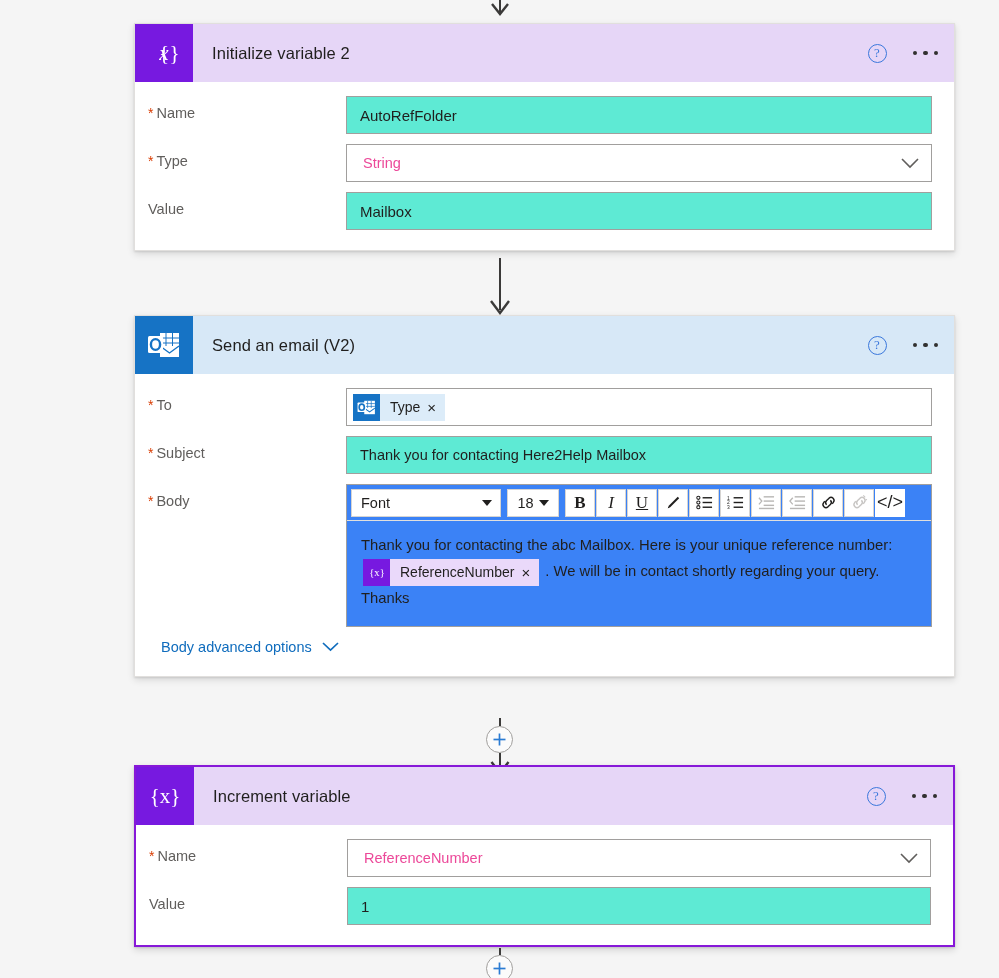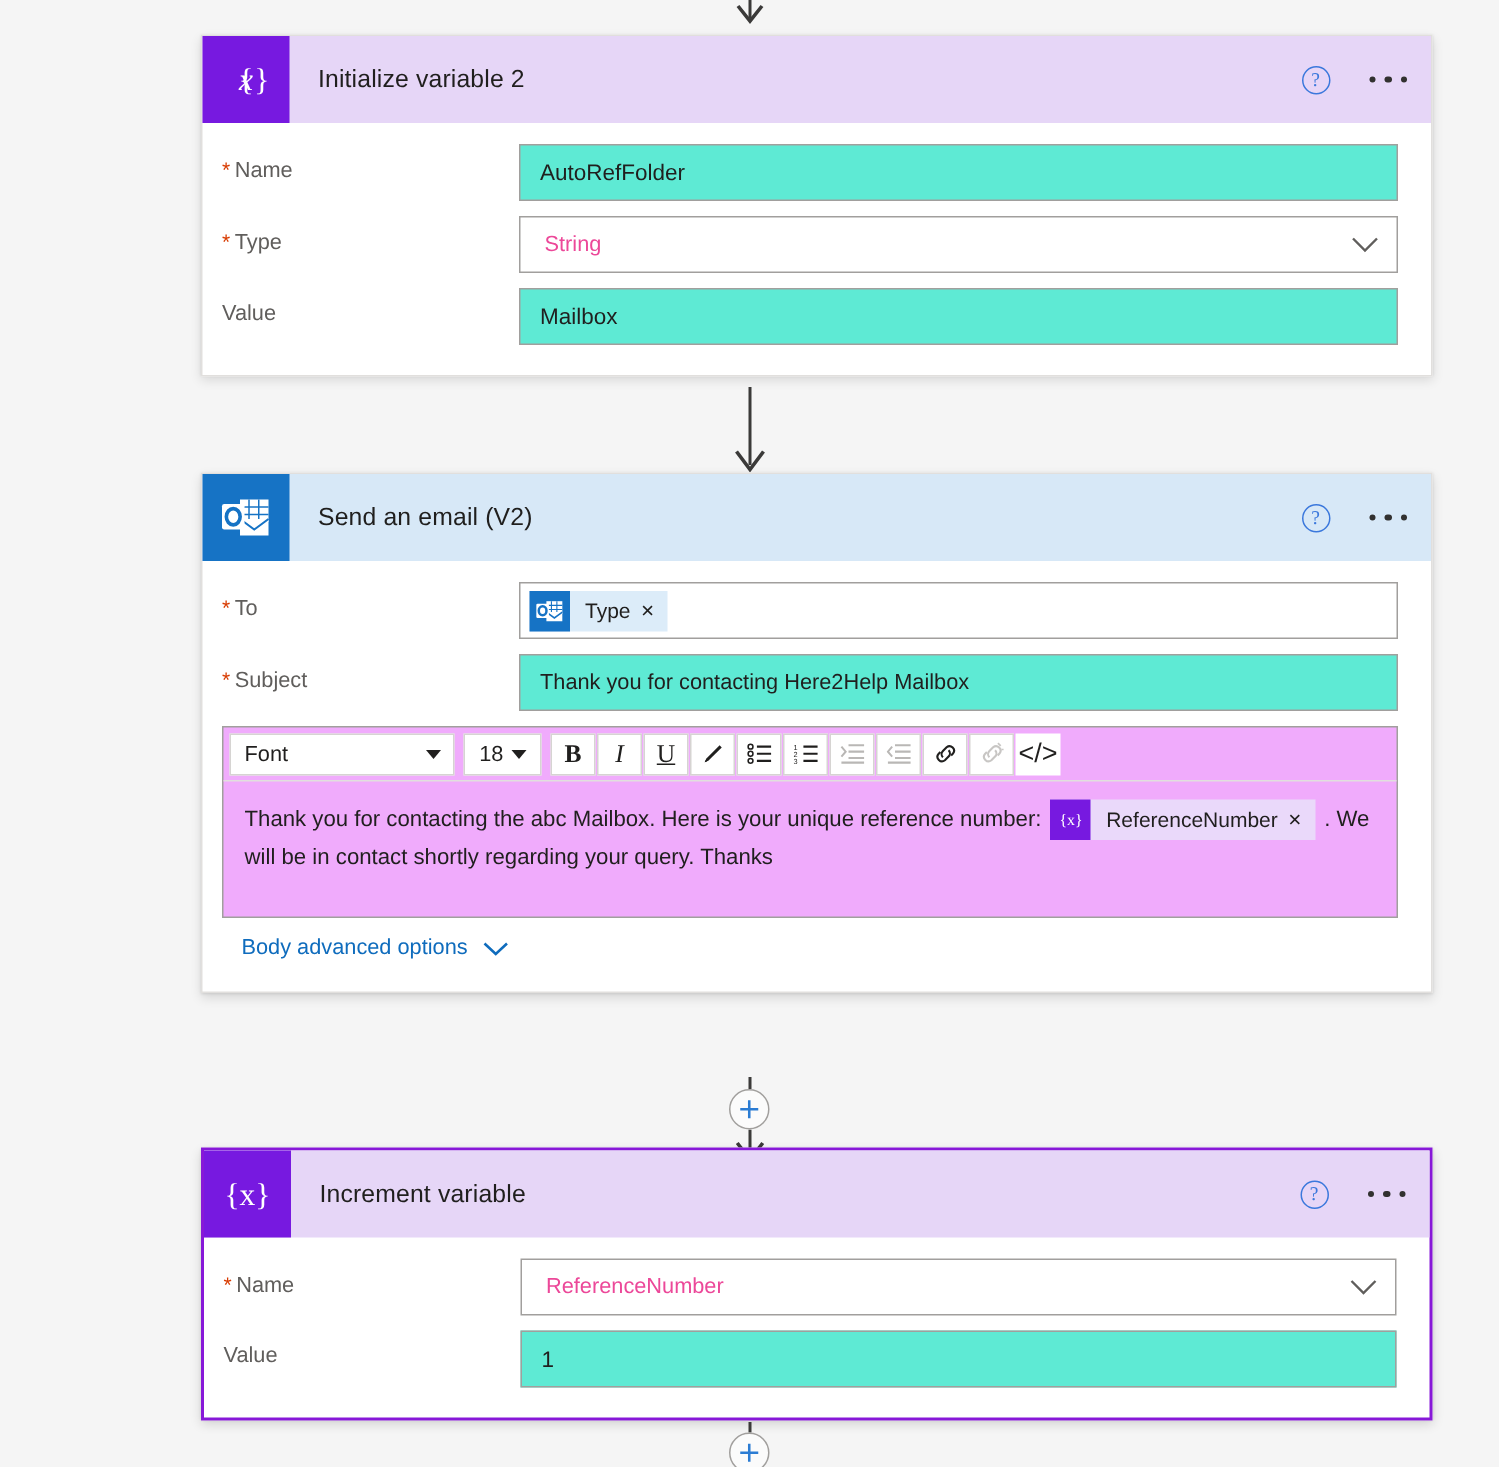--- a/index.html
+++ b/index.html
@@ -97,21 +97,21 @@
   .chip-outlook { background: #dcecf9; }
   .chip-purple { background: #ead9fa; }
   .chip-ico {
     width: 27px; height: 27px; flex: 0 0 27px;
     display: flex; align-items: center; justify-content: center;
   }
   .chip-label { padding: 0 7px 0 10px; white-space: nowrap; }
   .chip-x { padding-right: 9px; font-size: 15px; color: #201f1e; cursor: pointer; line-height: 1; }
 
   
-  .rte { border: 1px solid #a19f9d; background: #f0abfc; }
+  .rte { border: 1px solid #a19f9d; background: #3b82f6; }
   .rte-toolbar {
     display: flex; align-items: center; height: 36px;
     border-bottom: 1px solid #e1dfdd; padding: 0 4px; gap: 0px;
   }
   .tb-font {
     width: 150px; height: 28px; border: 1px solid #d6d4d2; background:#fff;
     display: flex; align-items: center; justify-content: space-between;
     padding: 0 8px 0 9px; font-size: 14.5px; color: #201f1e; margin-right: 6px;
   }
   .tb-size {
@@ -283,20 +283,23 @@
         <div class="row-label">
           <span class="req">*</span><span>Subject</span>
         </div>
         <div class="field">
           <div class="textbox sub">Thank you for contacting Here2Help Mailbox</div>
         </div>
       </div>
 
       
       <div class="row" style="margin-bottom:0;">
+        <div class="row-label">
+          <span class="req">*</span><span>Body</span>
+        </div>
         <div class="field">
           <div class="rte">
 
             <div class="rte-toolbar">
               <div class="tb-font">
                 <span>Font</span>
                 <span class="caret"></span>
               </div>
               <div class="tb-size">
                 <span>18</span>

